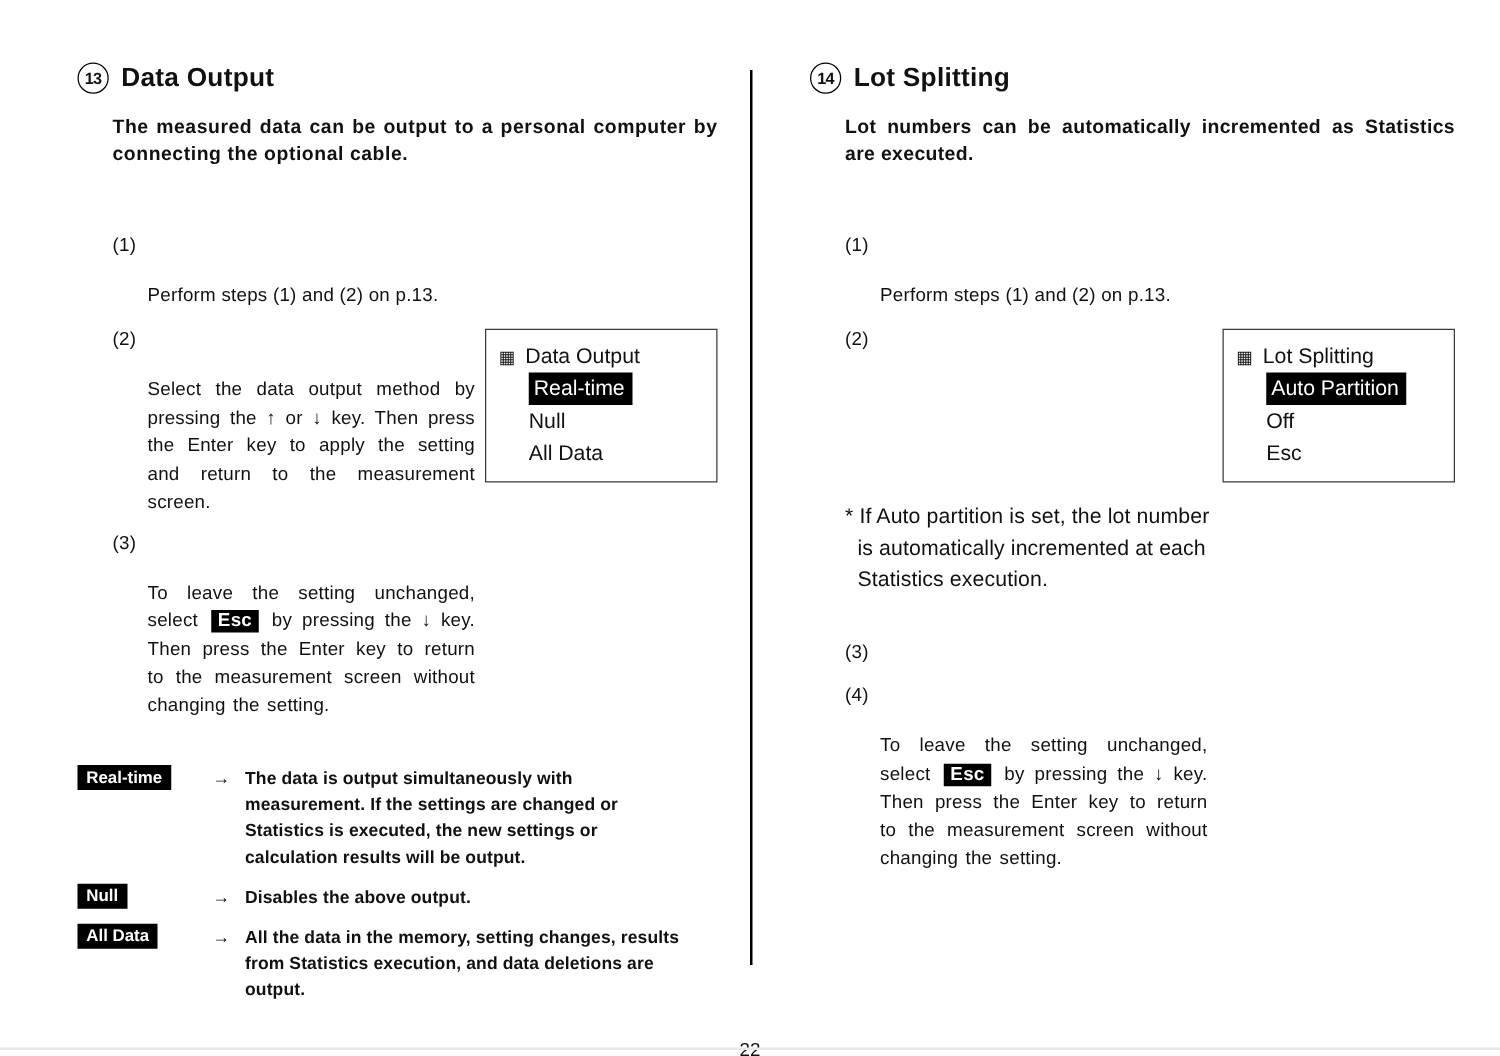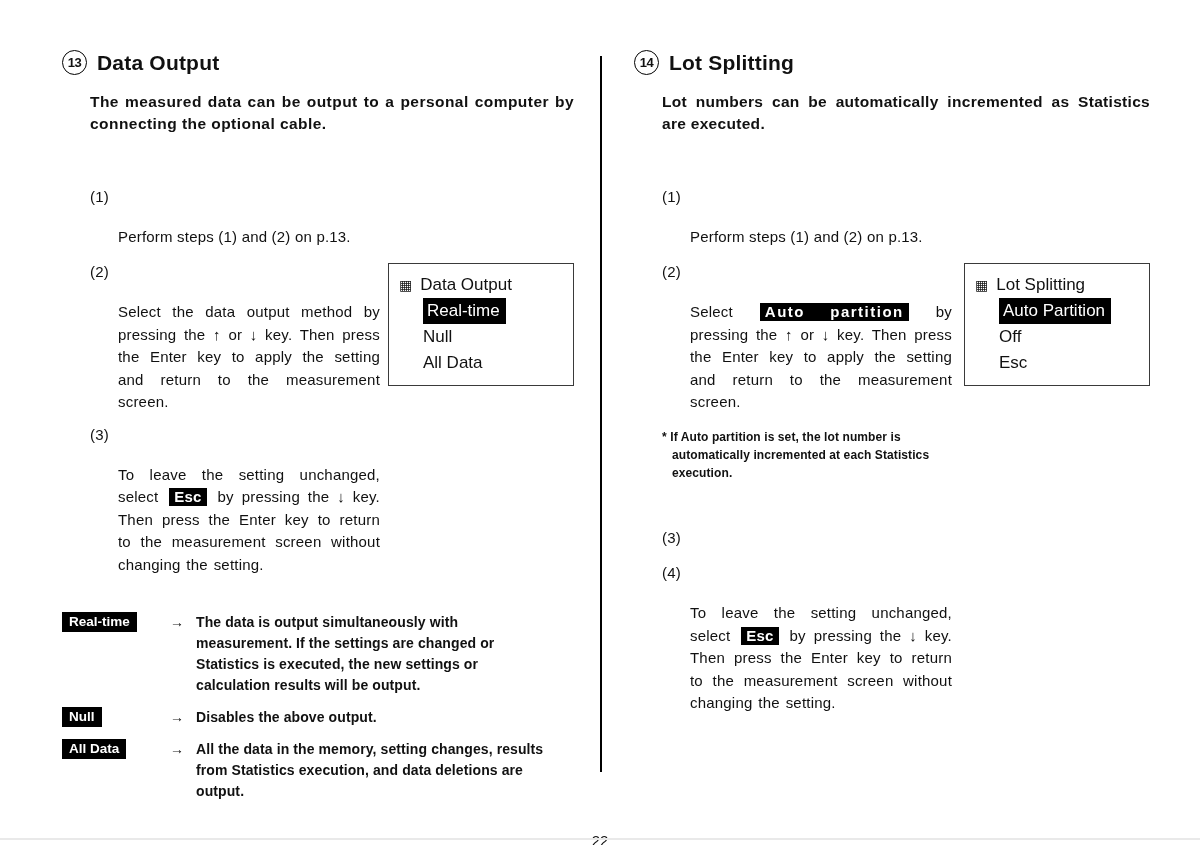--- a/index.html
+++ b/index.html
@@ -2,21 +2,21 @@
 <html><head>
 <meta charset="utf-8">
 <style>
   html,body { margin:0; padding:0; background:#fff; }
   .page {
     position:relative; width:1200px; height:845px; background:#ffffff;
     font-family:"Liberation Sans", sans-serif; color:#111; overflow:hidden;
   }
   .col { position:absolute; top:50px; }
   .col-left  { left:62px;  width:512px; }
-  .col-right { left:634px; width:516px; }
+  .col-right { left:648px; width:516px; }
   .divider { position:absolute; left:600px; top:56px; width:2px; height:716px; background:#000; }
 
   .heading { display:flex; align-items:center; gap:10px; }
   .circle-num {
     width:23px; height:23px; border:1.8px solid #000; border-radius:50%;
     display:inline-flex; align-items:center; justify-content:center;
     font-size:13px; font-weight:700; letter-spacing:-0.5px; flex:0 0 auto;
   }
   .section-title { font-size:21px; font-weight:700; letter-spacing:0.2px; }
 
@@ -44,21 +44,21 @@
   .lcd-item { margin-left:24px; }
   .lcd-item .inv { background:#000; color:#fff; padding:0 6px 1px 4px; display:inline-block; }
 
   .chip {
     background:#000; color:#fff; font-weight:700; padding:0 5px 1px 5px;
     margin:0 3px; white-space:nowrap;
   }
   .chip.spaced { letter-spacing:1.5px; }
 
   .note {
-    margin:14px 0 11px 28px; width:292px; font-weight:700; font-size:12px;
+    margin:14px 0 0 28px; width:292px; font-weight:400; font-size:17px;
     line-height:1.5; padding-left:10px; text-indent:-10px; letter-spacing:0.1px;
   }
 
   .gap-lg { height:34px; }
   .gap-md { height:10px; }
 
   .legend { margin-top:36px; }
   .legend-row { display:flex; align-items:flex-start; margin-bottom:11px; }
   .legend-chip-col { flex:0 0 108px; }
   .legend-chip { background:#000; color:#fff; font-weight:700; font-size:13.5px; padding:2px 7px 3px 7px; display:inline-block; }
@@ -142,21 +142,20 @@
 
     <div class="steps">
       <div class="step">
         <span class="step-num">(1)</span>
         <span class="step-body nowrap">Perform steps (1) and (2) on p.13.</span>
       </div>
 
       <div class="step2-row">
         <div class="step">
           <span class="step-num">(2)</span>
-          <span class="step-body"><span>Select </span><span class="chip spaced">Auto partition</span><span> by pressing the ↑ or ↓ key. Then press the Enter key to apply the setting and return to the measurement screen.</span></span>
         </div>
         <div class="lcd">
           <div class="lcd-title-row">
             <span class="lcd-icon"></span>
             <span>Lot Splitting</span>
           </div>
           <div class="lcd-item"><span class="inv">Auto Partition</span></div>
           <div class="lcd-item">Off</div>
           <div class="lcd-item">Esc</div>
         </div>

